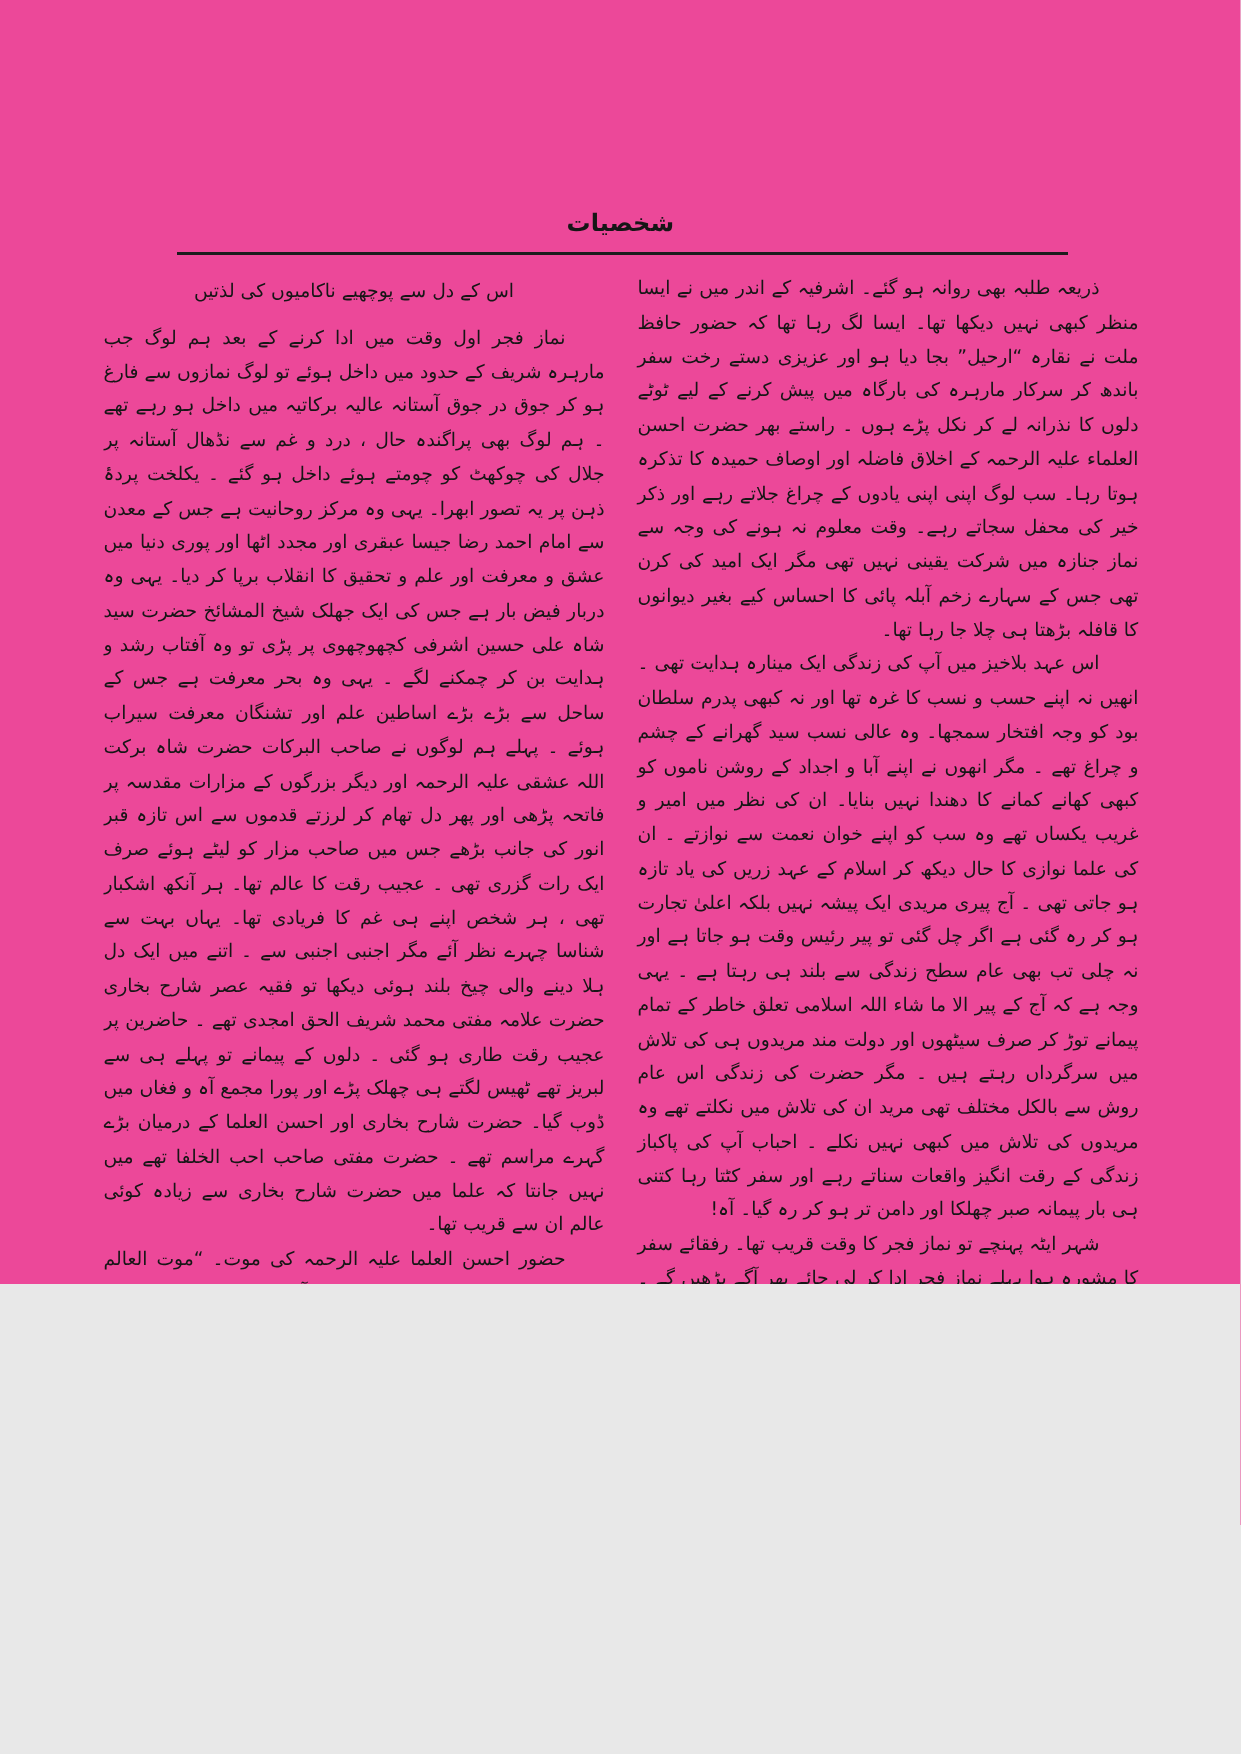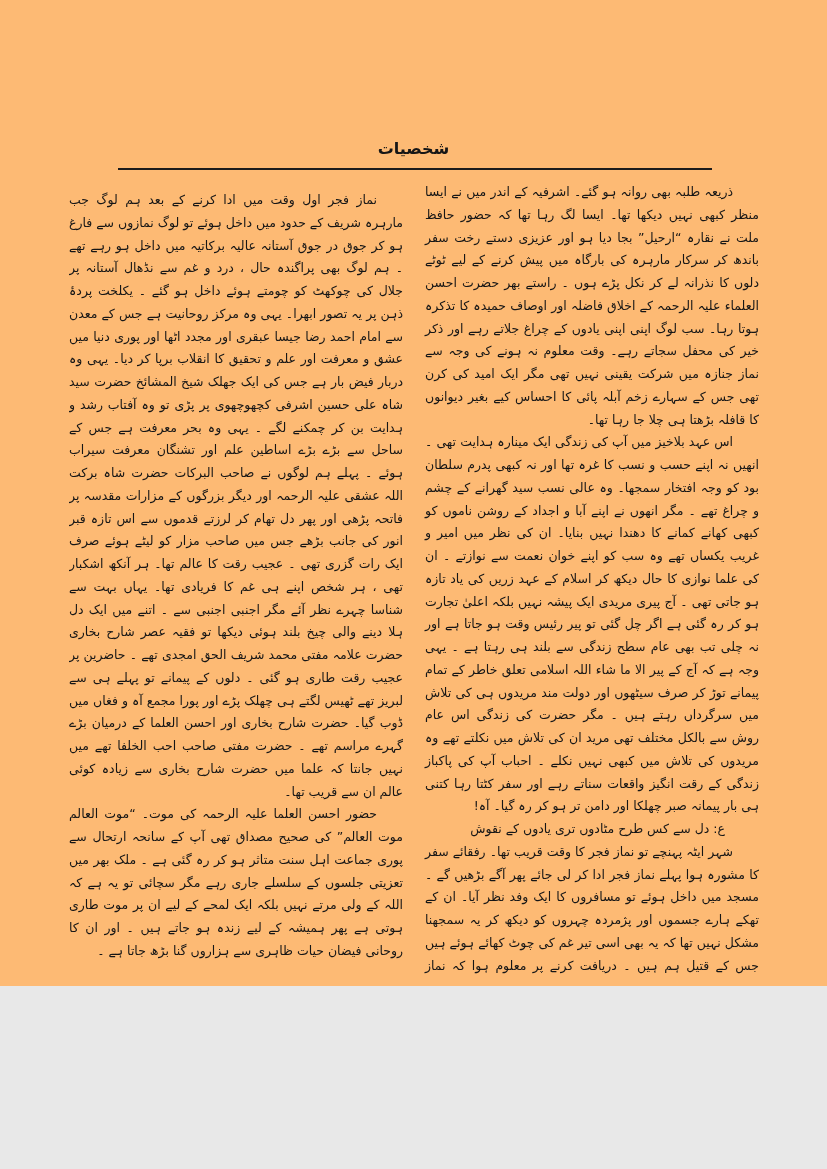--- a/index.html
+++ b/index.html
@@ -1,20 +1,20 @@
 <!DOCTYPE html>
 <html lang="ur" dir="rtl"><head>
 <meta charset="utf-8">
 <style>
   html,body{margin:0;padding:0;background:#e8e8e8;}
   .page{
     position:relative;
-    width:827px;height:986px;
+    width:827px;height:856px;
     margin:0 auto;
-    background:#fdba74;
+    background:#ec4899;
     font-family:"DejaVu Sans",sans-serif;
     color:#161616;
     direction:rtl;
     overflow:hidden;
   }
   .header-title{
     position:absolute;top:139px;left:0;width:100%;
     text-align:center;
     font-size:16px;font-weight:bold;
     letter-spacing:0.5px;
@@ -70,26 +70,26 @@
 
   <div class="header-title">شخصیات</div>
 
   <div class="header-rule"></div>
 
   <div class="columns">
 
     <div class="col">
       <p class="para">ذریعہ طلبہ بھی روانہ ہو گئے۔ اشرفیہ کے اندر میں نے ایسا منظر کبھی نہیں دیکھا تھا۔ ایسا لگ رہا تھا کہ حضور حافظ ملت نے نقارہ “ارحیل” بجا دیا ہو اور عزیزی دستے رخت سفر باندھ کر سرکار مارہرہ کی بارگاہ میں پیش کرنے کے لیے ٹوٹے دلوں کا نذرانہ لے کر نکل پڑے ہوں ۔ راستے بھر حضرت احسن العلماء علیہ الرحمہ کے اخلاق فاضلہ اور اوصاف حمیدہ کا تذکرہ ہوتا رہا۔ سب لوگ اپنی اپنی یادوں کے چراغ جلاتے رہے اور ذکر خیر کی محفل سجاتے رہے۔ وقت معلوم نہ ہونے کی وجہ سے نماز جنازہ میں شرکت یقینی نہیں تھی مگر ایک امید کی کرن تھی جس کے سہارے زخم آبلہ پائی کا احساس کیے بغیر دیوانوں کا قافلہ بڑھتا ہی چلا جا رہا تھا۔</p>
       <p class="para">اس عہد بلاخیز میں آپ کی زندگی ایک مینارہ ہدایت تھی ۔ انھیں نہ اپنے حسب و نسب کا غرہ تھا اور نہ کبھی پدرم سلطان بود کو وجہ افتخار سمجھا۔ وہ عالی نسب سید گھرانے کے چشم و چراغ تھے ۔ مگر انھوں نے اپنے آبا و اجداد کے روشن ناموں کو کبھی کھانے کمانے کا دھندا نہیں بنایا۔ ان کی نظر میں امیر و غریب یکساں تھے وہ سب کو اپنے خوان نعمت سے نوازتے ۔ ان کی علما نوازی کا حال دیکھ کر اسلام کے عہد زریں کی یاد تازہ ہو جاتی تھی ۔ آج پیری مریدی ایک پیشہ نہیں بلکہ اعلیٰ تجارت ہو کر رہ گئی ہے اگر چل گئی تو پیر رئیس وقت ہو جاتا ہے اور نہ چلی تب بھی عام سطح زندگی سے بلند ہی رہتا ہے ۔ یہی وجہ ہے کہ آج کے پیر الا ما شاء اللہ اسلامی تعلق خاطر کے تمام پیمانے توڑ کر صرف سیٹھوں اور دولت مند مریدوں ہی کی تلاش میں سرگرداں رہتے ہیں ۔ مگر حضرت کی زندگی اس عام روش سے بالکل مختلف تھی مرید ان کی تلاش میں نکلتے تھے وہ مریدوں کی تلاش میں کبھی نہیں نکلے ۔ احباب آپ کی پاکباز زندگی کے رقت انگیز واقعات سناتے رہے اور سفر کٹتا رہا کتنی ہی بار پیمانہ صبر چھلکا اور دامن تر ہو کر رہ گیا۔ آہ!</p>
-      <p class="verse-line">ع:  دل سے کس طرح مٹادوں تری یادوں کے نقوش</p>
       <p class="para">شہر ایٹہ پہنچے تو نماز فجر کا وقت قریب تھا۔ رفقائے سفر کا مشورہ ہوا پہلے نماز فجر ادا کر لی جائے پھر آگے بڑھیں گے ۔ مسجد میں داخل ہوئے تو مسافروں کا ایک وفد نظر آیا۔ ان کے تھکے ہارے جسموں اور پژمردہ چہروں کو دیکھ کر یہ سمجھنا مشکل نہیں تھا کہ یہ بھی اسی تیر غم کی چوٹ کھائے ہوئے ہیں جس کے قتیل ہم ہیں ۔ دریافت کرنے پر معلوم ہوا کہ نماز جنازہ بعد نماز عصر ادا کی جا چکی ہے اتنا سننا تھا کہ پیروں کے نیچے سے زمین کھسک گئی ۔ آہ! آخری دیدار کی حسرت بھی بالیں کے قریب سر پٹک کر رہ گئی ۔</p>
     </div>
 
     <div class="col">
       <div class="couplet-block">
+        <p class="couplet">اس کے دل سے پوچھیے ناکامیوں کی لذتیں</p>
       </div>
       <p class="para">نماز فجر اول وقت میں ادا کرنے کے بعد ہم لوگ جب مارہرہ شریف کے حدود میں داخل ہوئے تو لوگ نمازوں سے فارغ ہو کر جوق در جوق آستانہ عالیہ برکاتیہ میں داخل ہو رہے تھے ۔ ہم لوگ بھی پراگندہ حال ، درد و غم سے نڈھال آستانہ پر جلال کی چوکھٹ کو چومتے ہوئے داخل ہو گئے ۔ یکلخت پردۂ ذہن پر یہ تصور ابھرا۔ یہی وہ مرکز روحانیت ہے جس کے معدن سے امام احمد رضا جیسا عبقری اور مجدد اٹھا اور پوری دنیا میں عشق و معرفت اور علم و تحقیق کا انقلاب برپا کر دیا۔ یہی وہ دربار فیض بار ہے جس کی ایک جھلک شیخ المشائخ حضرت سید شاہ علی حسین اشرفی کچھوچھوی پر پڑی تو وہ آفتاب رشد و ہدایت بن کر چمکنے لگے ۔ یہی وہ بحر معرفت ہے جس کے ساحل سے بڑے بڑے اساطین علم اور تشنگان معرفت سیراب ہوئے ۔ پہلے ہم لوگوں نے صاحب البرکات حضرت شاہ برکت اللہ عشقی علیہ الرحمہ اور دیگر بزرگوں کے مزارات مقدسہ پر فاتحہ پڑھی اور پھر دل تھام کر لرزتے قدموں سے اس تازہ قبر انور کی جانب بڑھے جس میں صاحب مزار کو لیٹے ہوئے صرف ایک رات گزری تھی ۔ عجیب رقت کا عالم تھا۔ ہر آنکھ اشکبار تھی ، ہر شخص اپنے ہی غم کا فریادی تھا۔ یہاں بہت سے شناسا چہرے نظر آئے مگر اجنبی اجنبی سے ۔ اتنے میں ایک دل ہلا دینے والی چیخ بلند ہوئی دیکھا تو فقیہ عصر شارح بخاری حضرت علامہ مفتی محمد شریف الحق امجدی تھے ۔ حاضرین پر عجیب رقت طاری ہو گئی ۔ دلوں کے پیمانے تو پہلے ہی سے لبریز تھے ٹھیس لگتے ہی چھلک پڑے اور پورا مجمع آہ و فغاں میں ڈوب گیا۔ حضرت شارح بخاری اور احسن العلما کے درمیان بڑے گہرے مراسم تھے ۔ حضرت مفتی صاحب احب الخلفا تھے میں نہیں جانتا کہ علما میں حضرت شارح بخاری سے زیادہ کوئی عالم ان سے قریب تھا۔</p>
       <p class="para">حضور احسن العلما علیہ الرحمہ کی موت۔ “موت العالم موت العالم” کی صحیح مصداق تھی آپ کے سانحہ ارتحال سے پوری جماعت اہل سنت متاثر ہو کر رہ گئی ہے ۔ ملک بھر میں تعزیتی جلسوں کے سلسلے جاری رہے مگر سچائی تو یہ ہے کہ اللہ کے ولی مرتے نہیں بلکہ ایک لمحے کے لیے ان پر موت طاری ہوتی ہے پھر ہمیشہ کے لیے زندہ ہو جاتے ہیں ۔ اور ان کا روحانی فیضان حیات ظاہری سے ہزاروں گنا بڑھ جاتا ہے ۔</p>
 
     </div>
 
   </div>
 
   <div class="footer-rule"></div>
 

